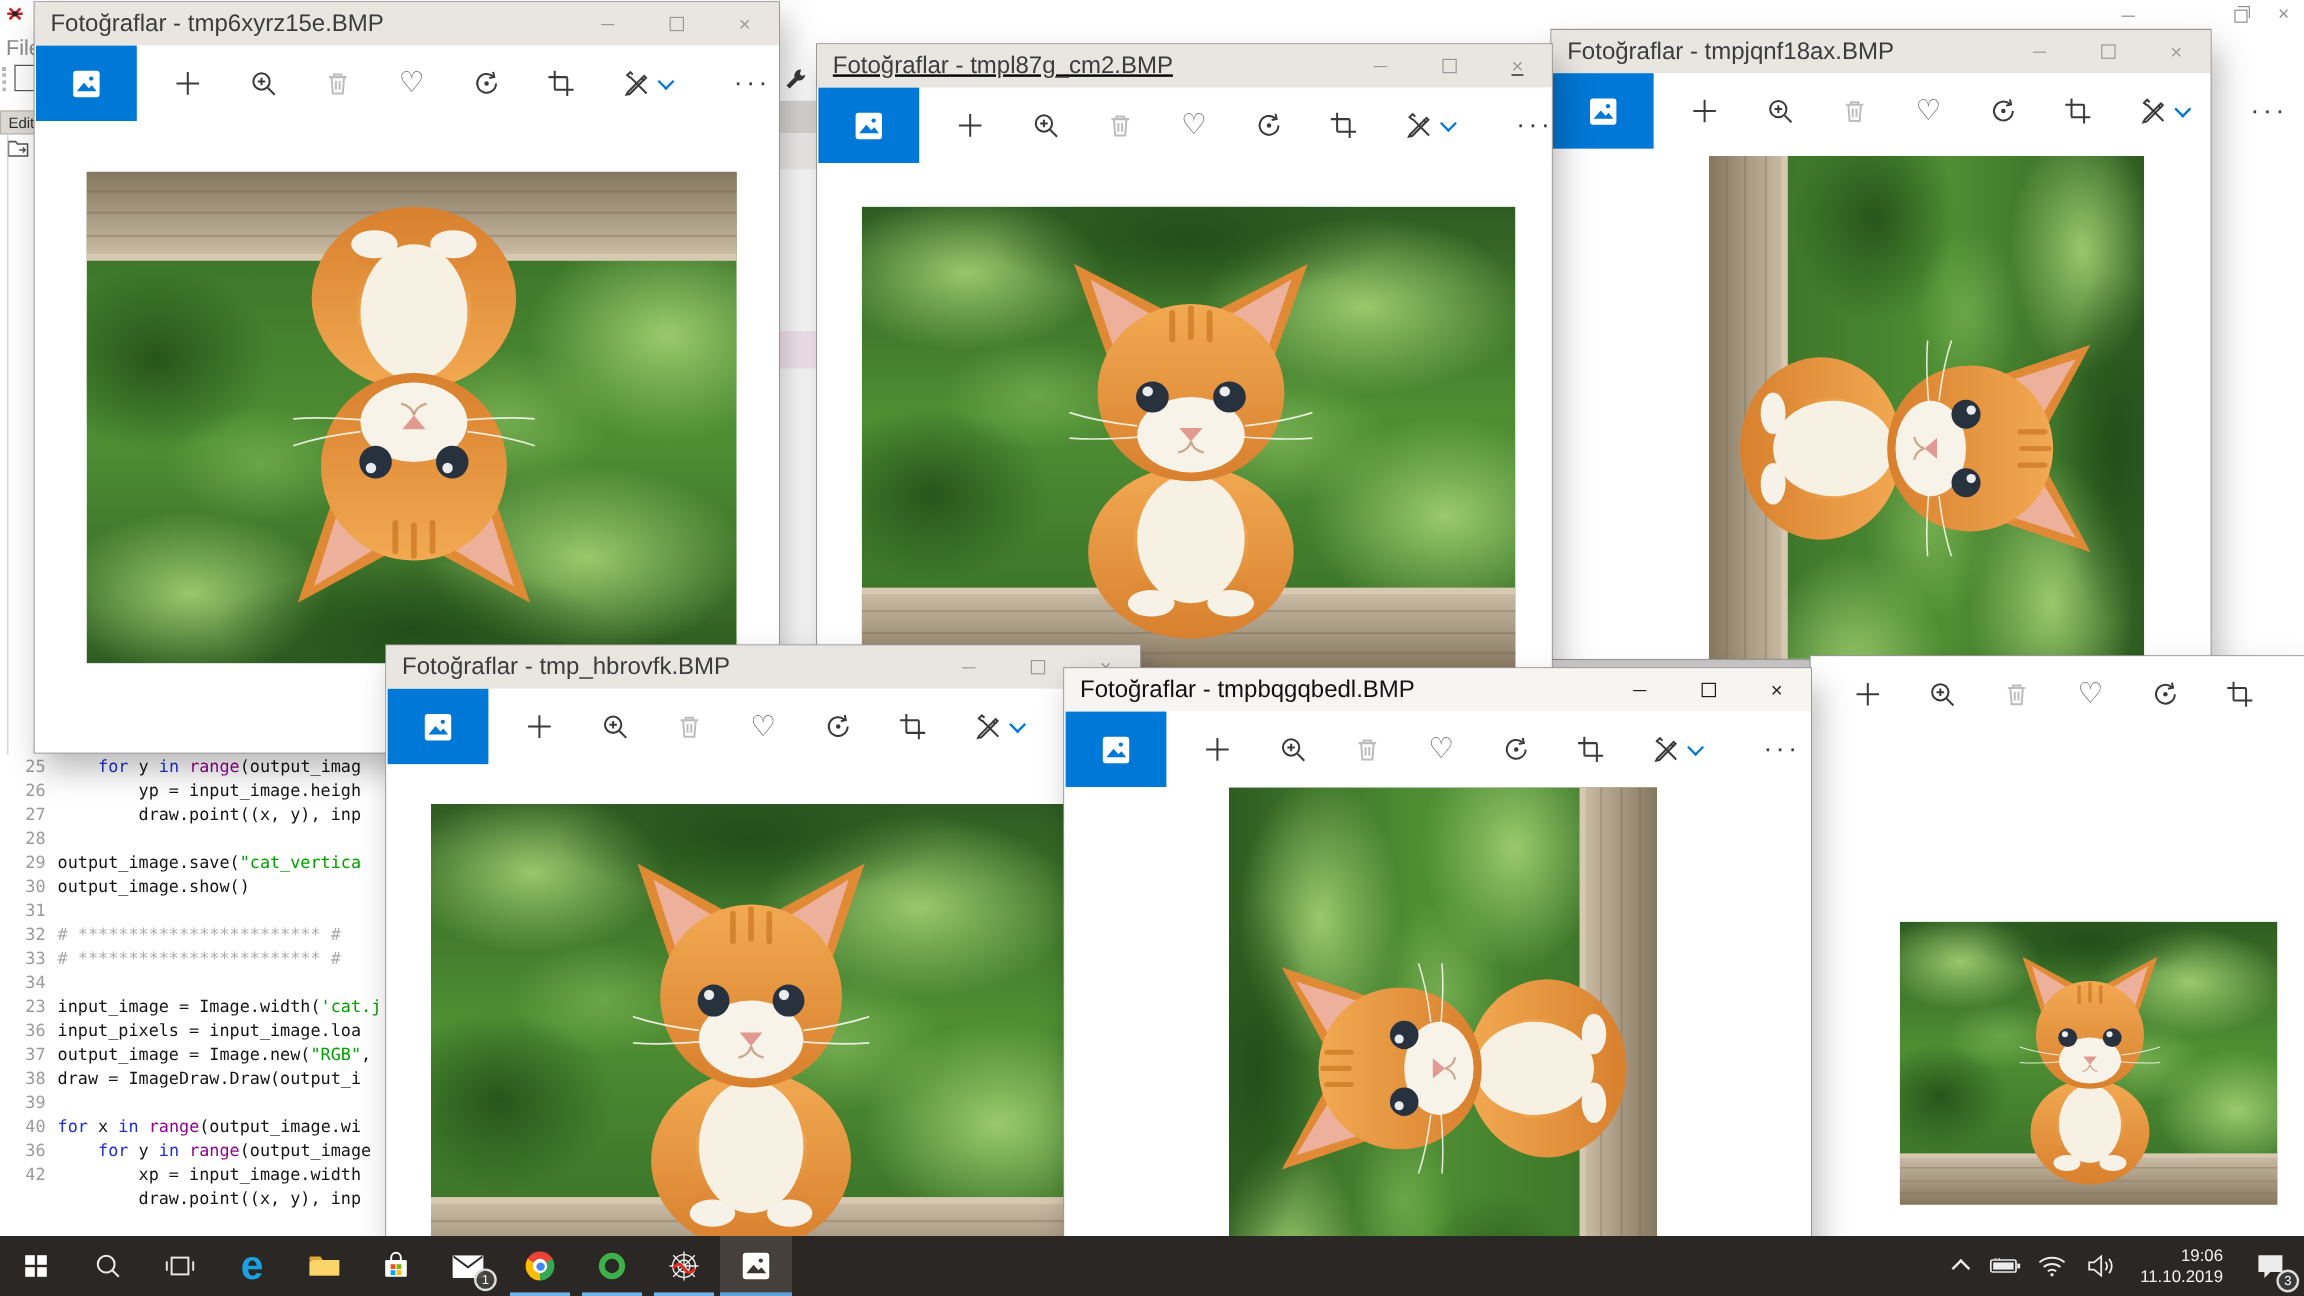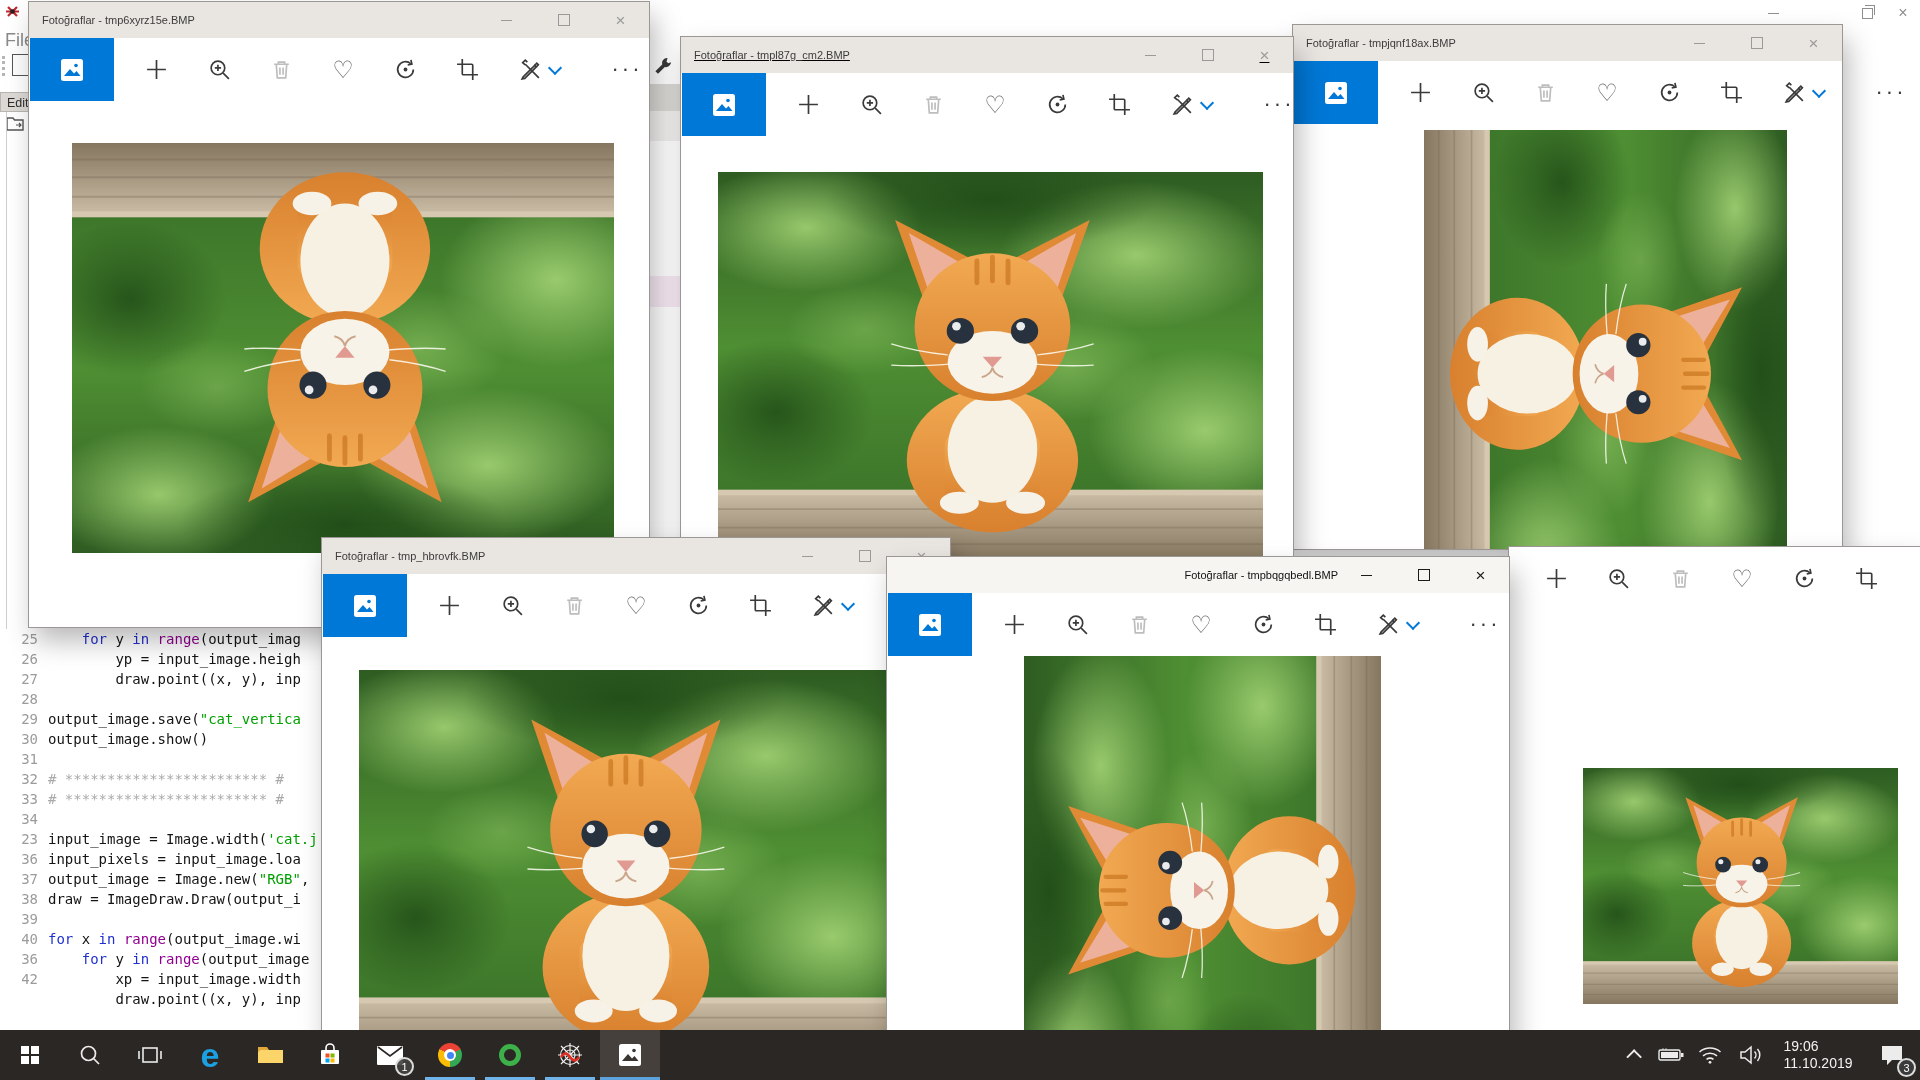--- a/index.html
+++ b/index.html
@@ -38,22 +38,22 @@
   .pwin{position:absolute;background:#fff;box-shadow:0 0 0 1px #9b9795,6px 14px 26px rgba(0,0,0,.28);}
   .w1{left:29px;top:2px;width:620px;height:625px;z-index:10;}
   .w2{left:681px;top:37px;width:612px;height:523px;z-index:9;text-decoration:underline;}
   .w3{left:1293px;top:25px;width:549px;height:524px;z-index:8;}
   .w4{left:322px;top:538px;width:628px;height:542px;z-index:30;}
   .w5{left:887px;top:557px;width:622px;height:523px;z-index:40;}
   .w6{left:1509px;top:547px;width:411px;height:533px;z-index:20;}
 
   .ptitle{height:36px;display:flex;align-items:center;background:#e9e6e2;}
   .pwin.active .ptitle{background:#f7f5f2;}
-  .ptext{flex:1;padding-left:13px;font-size:11px;color:#3c3c3c;white-space:nowrap;overflow:hidden;}
-  .pwin.active .ptext{color:#111;text-align:right;}
+  .ptext{flex:1;padding-left:13px;font-size:20px;color:#3c3c3c;white-space:nowrap;overflow:hidden;}
+  .pwin.active .ptext{color:#111;}
   .caps{display:flex;height:100%;}
   .cap{width:57px;height:100%;display:flex;align-items:center;justify-content:center;color:#9a9a9a;font-size:17px;}
   .pwin.active .cap{color:#1b1b1b;}
   .gl-x{line-height:1;}
 
   .ptool{position:relative;height:63px;background:#fff;}
   .logo{position:absolute;left:1px;top:0;width:84px;height:63px;background:#0078d7;
         display:flex;align-items:center;justify-content:center;}
   .ti{position:absolute;top:0;height:63px;width:44px;display:flex;align-items:center;justify-content:center;
       color:#3a3a3a;}
@@ -92,21 +92,21 @@
   .tb-btn .under{position:absolute;bottom:0;left:5px;right:5px;height:3px;background:#6fb3e8;}
   .tb-photos{background:#45403c;}
   .tb-photos .under{left:0;right:0;background:#5ca3dd;}
   .badge{position:absolute;width:19px;height:19px;border-radius:50%;background:rgba(68,66,64,.92);
          border:2px solid #dcdcdc;color:#fff;font-size:11px;display:flex;align-items:center;justify-content:center;
          box-sizing:border-box;}
   .edge-e{font-size:34px;font-weight:bold;color:#1ba1e2;line-height:1;}
   .tray{position:absolute;right:0;top:0;height:50px;display:flex;align-items:center;}
   .tray-item{height:50px;display:flex;align-items:center;justify-content:center;position:relative;}
   .chev-up{width:9px;height:9px;border-left:2px solid #ececec;border-top:2px solid #ececec;transform:rotate(45deg) translateY(2px);}
-  .clock{width:92px;text-align:left;color:#f2f2f2;font-size:14px;line-height:17px;}
+  .clock{width:92px;text-align:right;color:#f2f2f2;font-size:14px;line-height:17px;}
   .win-logo{display:grid;grid-template-columns:8px 8px;grid-template-rows:8px 8px;gap:2px;}
   .win-logo i{background:#fff;}
   .chrome-ic{width:24px;height:24px;border-radius:50%;
      background:conic-gradient(from -60deg,#ea4335 0 120deg,#34a853 120deg 240deg,#fbbc05 240deg 360deg);
      position:relative;}
   .chrome-ic:before{content:"";position:absolute;left:6px;top:6px;width:12px;height:12px;border-radius:50%;background:#fff;}
   .chrome-ic:after{content:"";position:absolute;left:8.5px;top:8.5px;width:7px;height:7px;border-radius:50%;background:#4285f4;}
   .ana-ic{width:22px;height:22px;border-radius:50%;border:5px solid #3eb049;box-sizing:border-box;}
 </style>
 </head>

